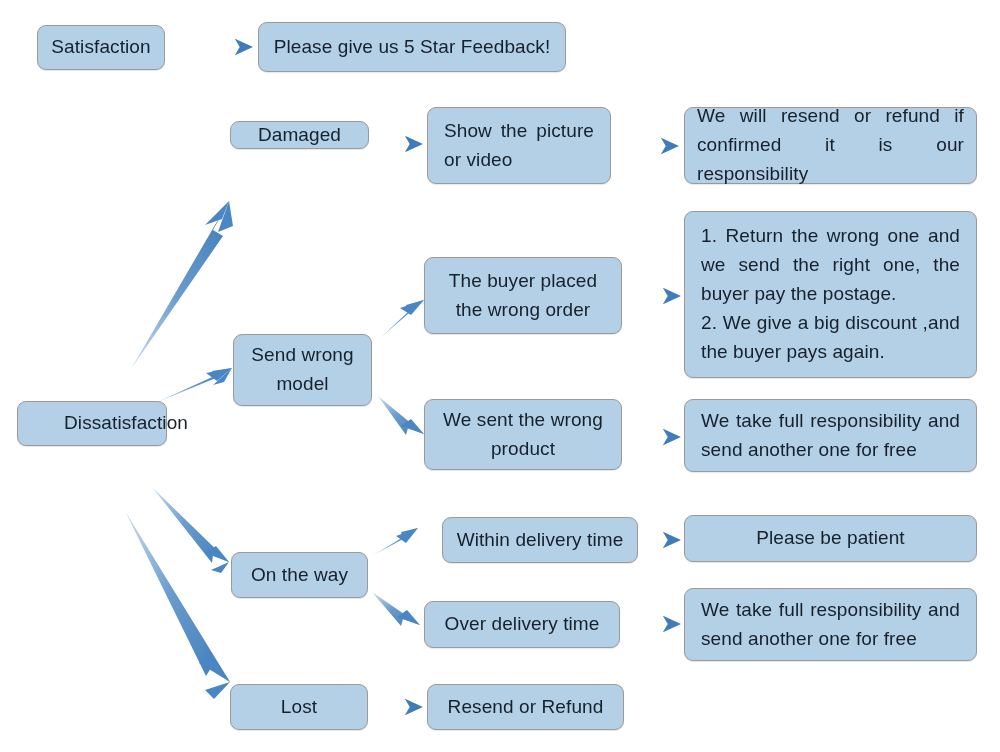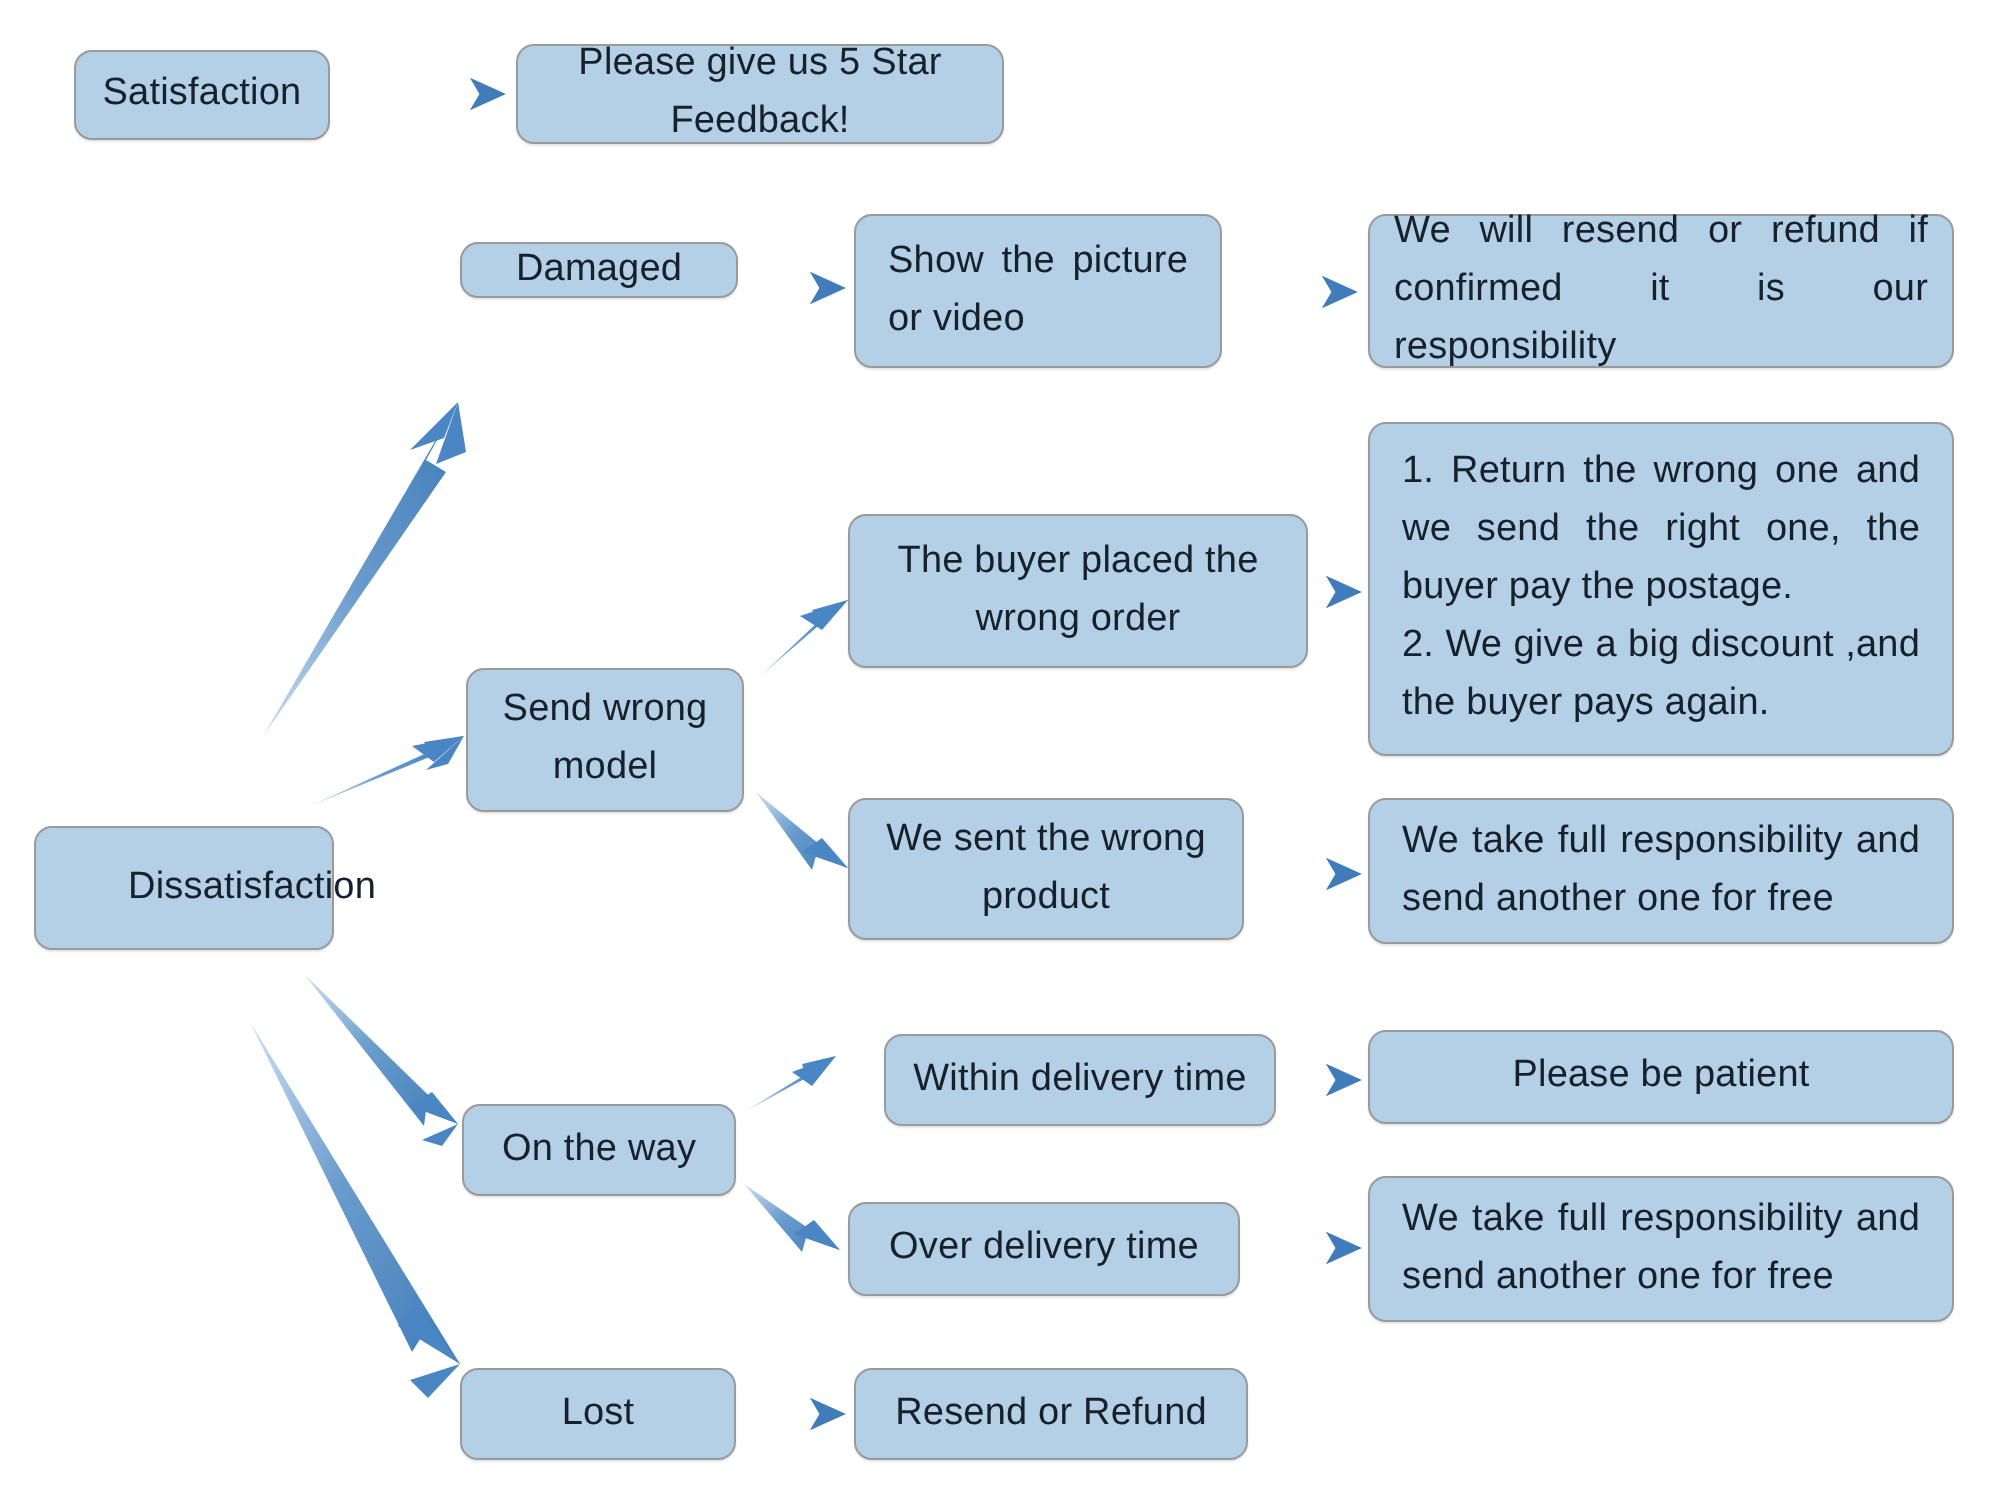--- a/index.html
+++ b/index.html
@@ -155,45 +155,45 @@
 
     <g>
       <line x1="371" y1="707" x2="420" y2="707" stroke="url(#gradH)" stroke-width="2.1" marker-end="url(#ah)"></line>
     </g>
   </svg>
 
   <div class="node align-center" style="left:37px; top:25px; width:128px; height:45px;">
     <span class="node-label">Satisfaction</span>
   </div>
 
-  <div class="node align-center" style="left:258px; top:22px; width:244px; height:50px;">
+  <div class="node align-center" style="left:258px; top:22px; width:308px; height:50px;">
     <span class="node-label">Please give us 5 Star Feedback!</span>
   </div>
 
   <div class="node align-center" style="left:230px; top:121px; width:139px; height:28px;">
     <span class="node-label">Damaged</span>
   </div>
 
   <div class="node align-justify" style="left:427px; top:107px; width:184px; height:77px; padding:4px 16px;">
     <span class="node-label">Show the picture or video</span>
   </div>
 
   <div class="node align-justify" style="left:684px; top:107px; width:293px; height:77px; padding:4px 12px;">
     <span class="node-label">We will resend or refund if confirmed it is our responsibility</span>
   </div>
 
-  <div class="node align-center" style="left:17px; top:413px; width:150px; height:62px;padding-left:46px;">
+  <div class="node align-center" style="left:17px; top:401px; width:150px; height:45px;padding-left:46px;">
     <span class="node-label">Dissatisfaction</span>
   </div>
 
   <div class="node align-center" style="left:233px; top:334px; width:139px; height:72px;">
     <span class="node-label">Send wrong model</span>
   </div>
 
-  <div class="node align-center" style="left:424px; top:257px; width:230px; height:77px;">
+  <div class="node align-center" style="left:424px; top:257px; width:198px; height:77px;">
     <span class="node-label">The buyer placed the wrong order</span>
   </div>
 
   <div class="node align-justify" style="left:684px; top:211px; width:293px; height:167px; padding:8px 16px; justify-content:flex-start;">
     <span class="node-label">1. Return the wrong one and we send the right one, the buyer pay the postage.
 2. We give a big discount ,and the buyer pays again.</span>
   </div>
 
   <div class="node align-center" style="left:424px; top:399px; width:198px; height:71px;">
     <span class="node-label">We sent the wrong product</span>

